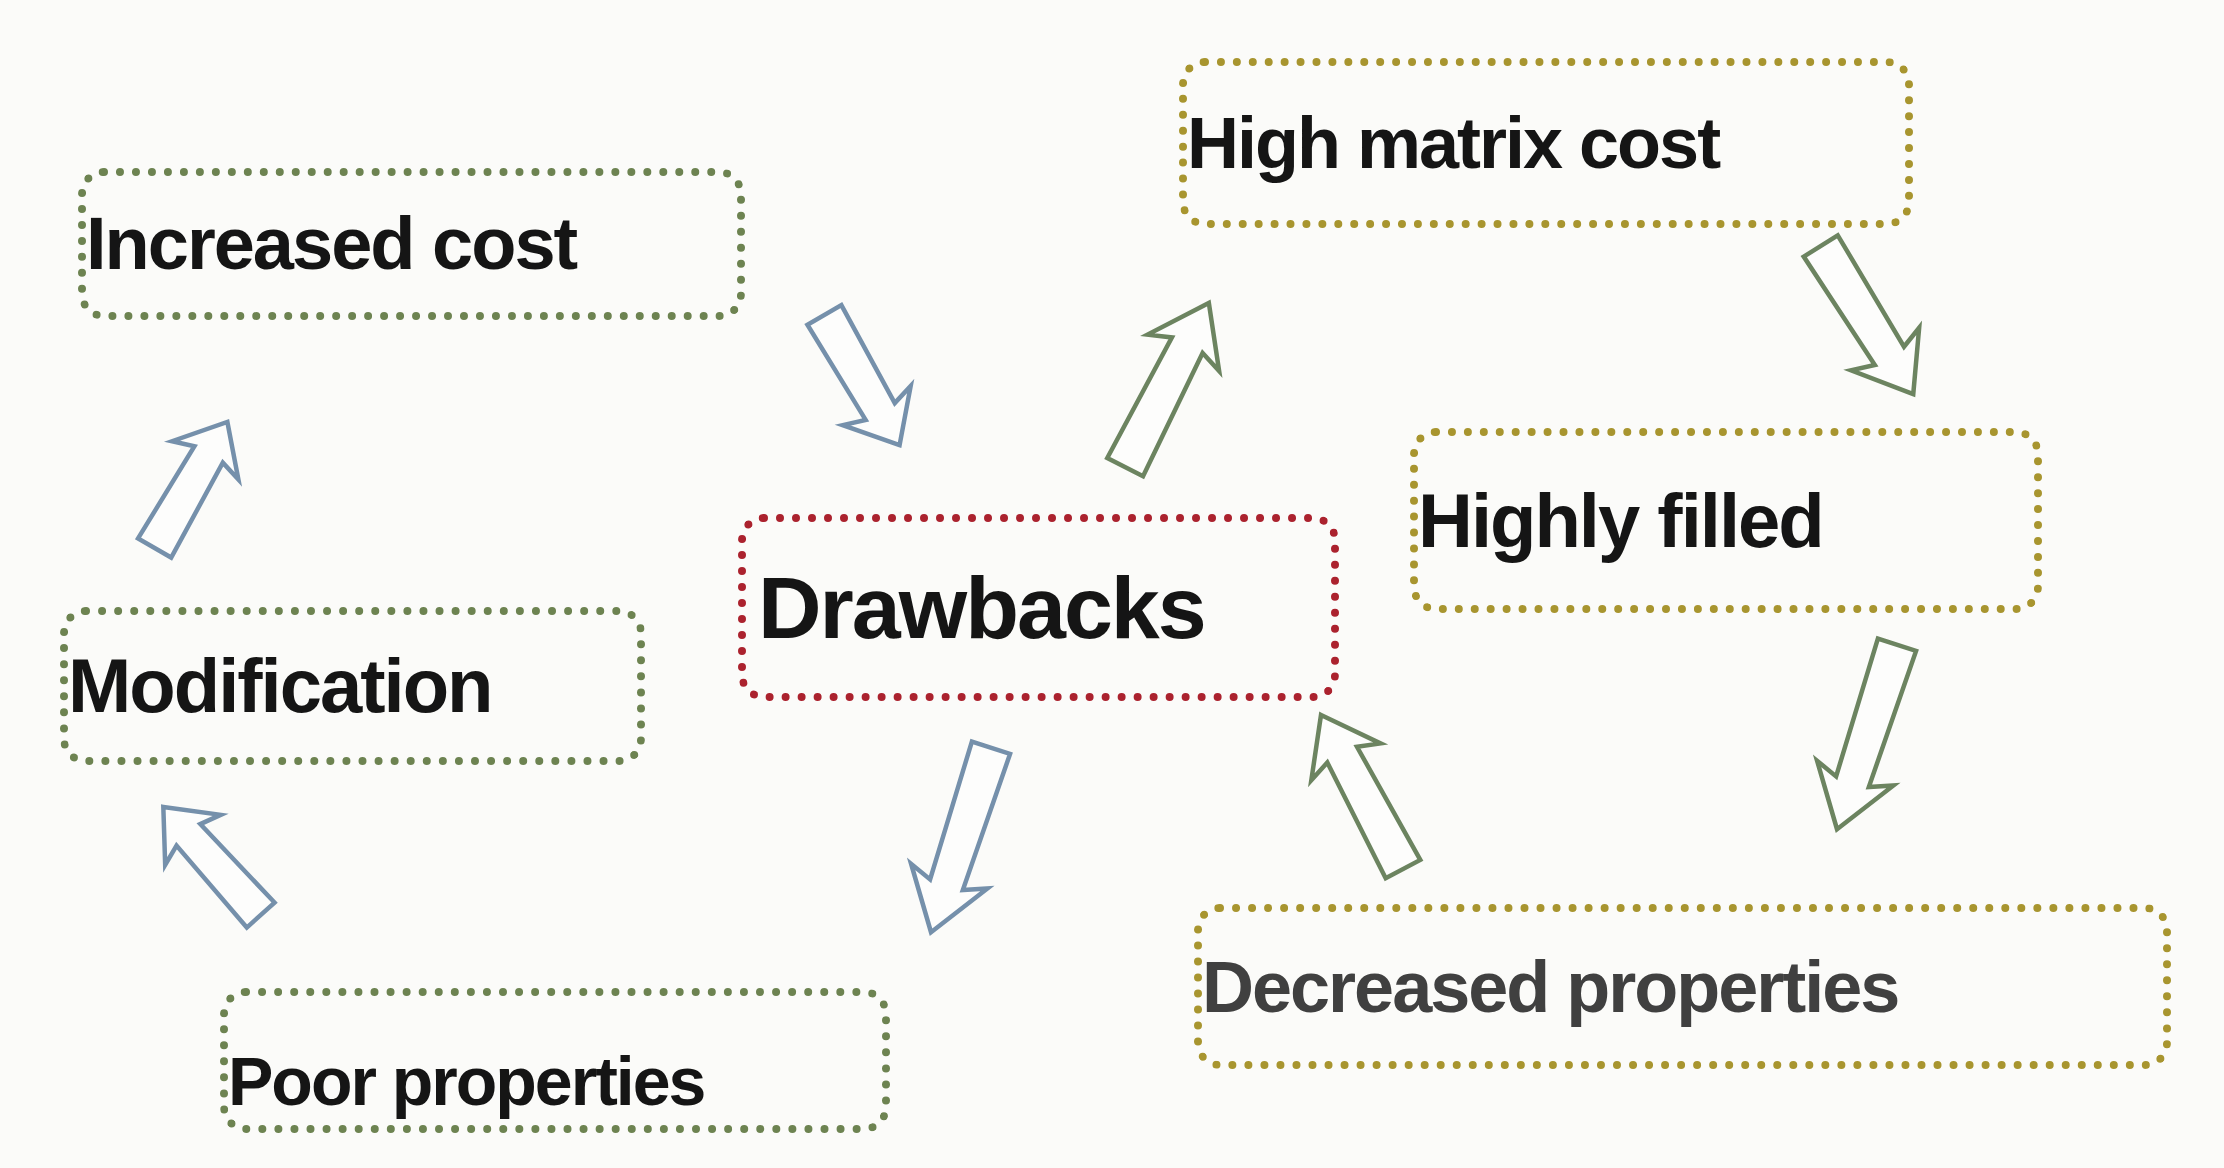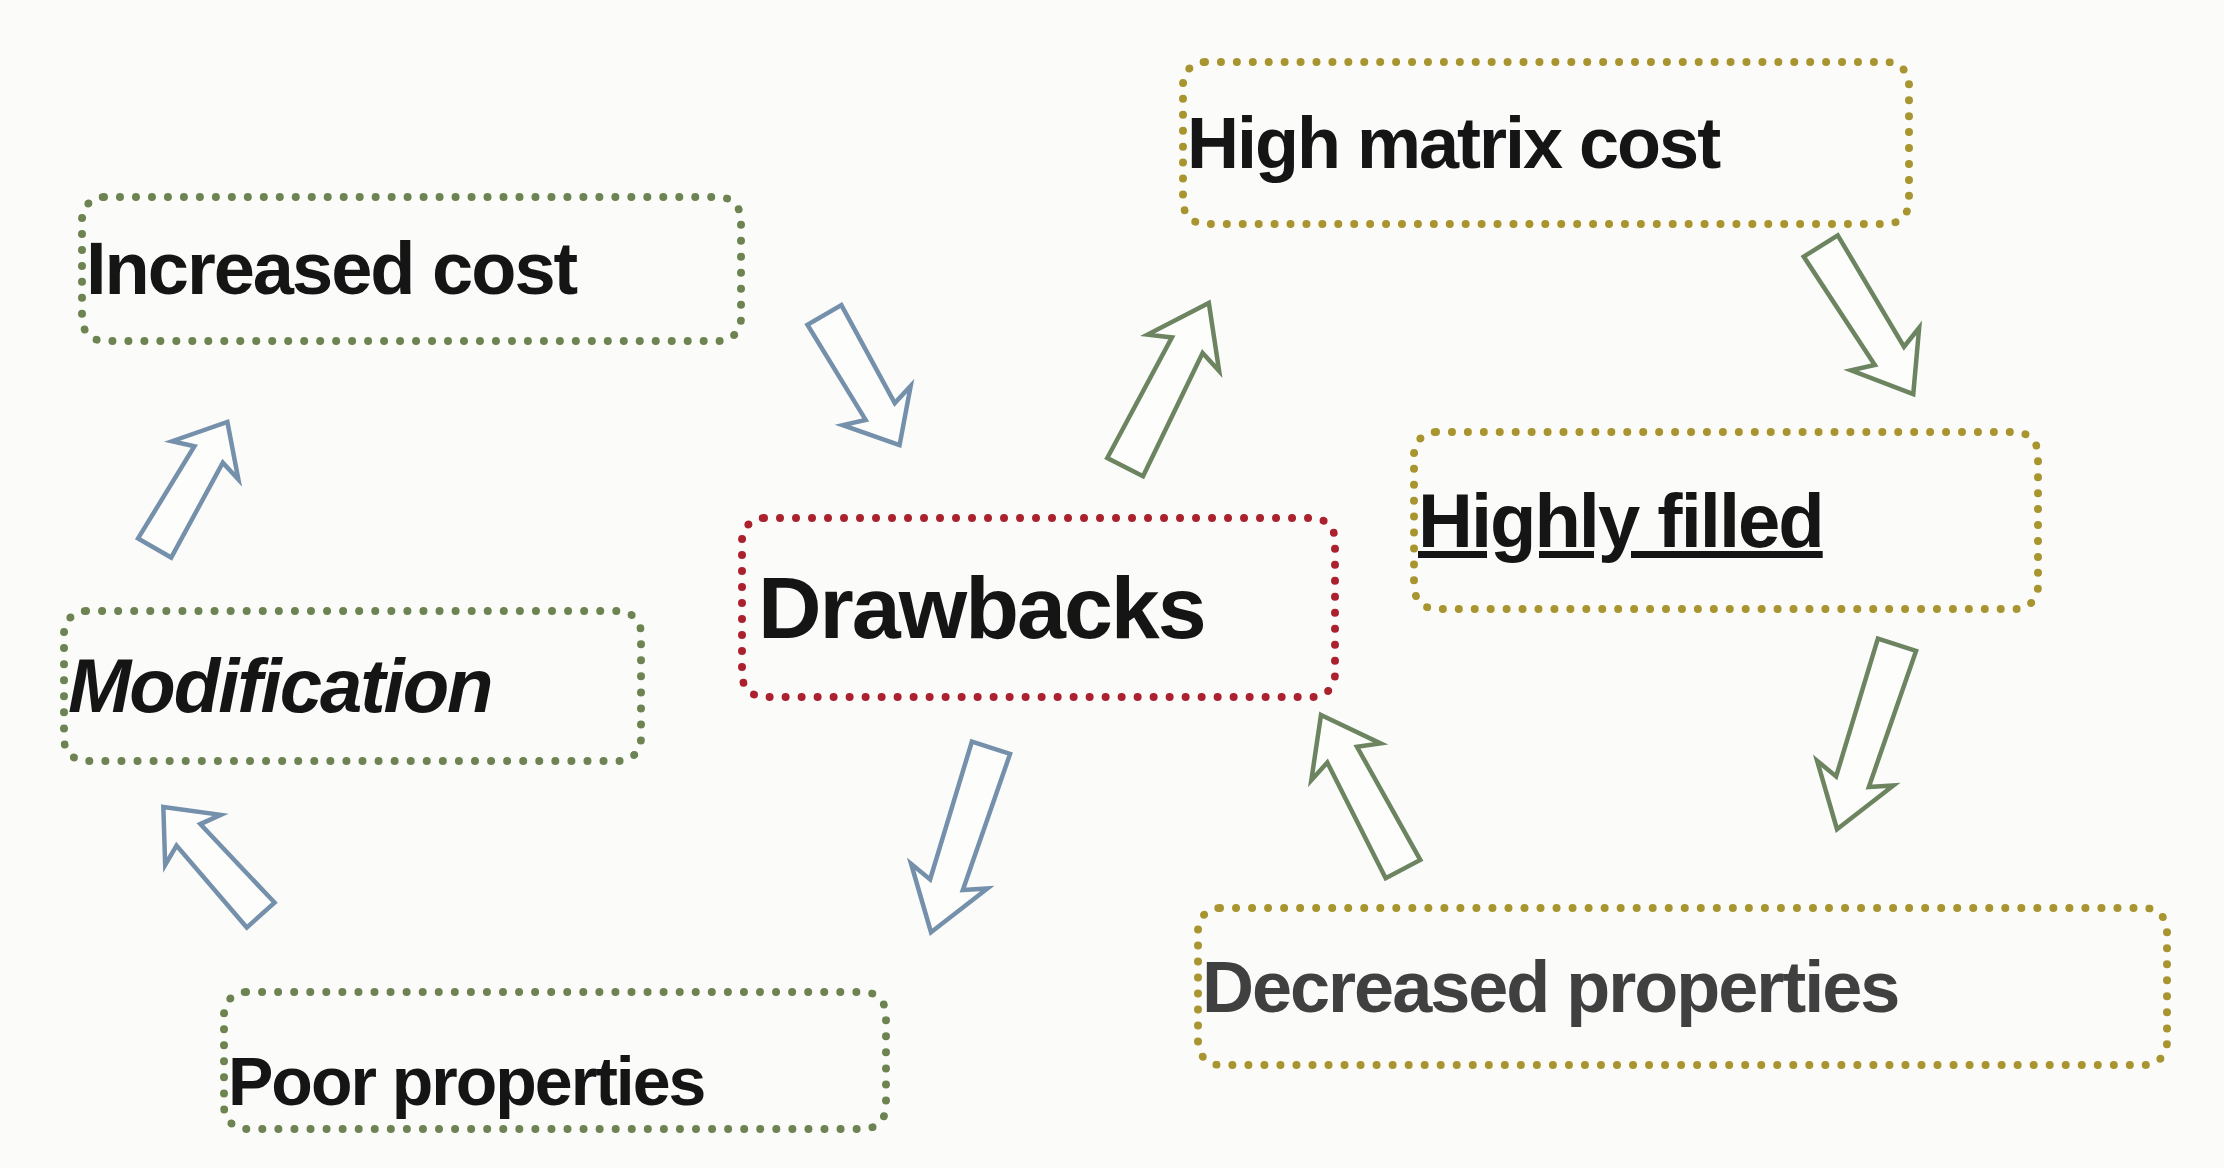--- a/index.html
+++ b/index.html
@@ -37,38 +37,38 @@
     fill: #fdfdfc;
     stroke-width: 4.5px;
     stroke-linejoin: miter;
   }
 </style>
 </head>
 <body>
 
 <div class="canvas" style="background-color: rgb(251, 251, 249);">
 
-  <div class="node" style="left: 78px; top: 193px; width: 667px; height: 152px; border-color: rgb(109, 131, 81);">
+  <div class="node" style="left: 78px; top: 168px; width: 667px; height: 152px; border-color: rgb(109, 131, 81);">
     <span class="node-label" style="font-size: 74px; color: rgb(21, 21, 21);">Increased cost</span>
   </div>
 
   <div class="node" style="left: 1179px; top: 58px; width: 734px; height: 170px; border-color: rgb(168, 149, 47);">
     <span class="node-label" style="font-size: 72px; color: rgb(21, 21, 21);">High matrix cost</span>
   </div>
 
   <div class="node" style="left: 60px; top: 607px; width: 585px; height: 158px; border-color: rgb(109, 131, 81);">
-    <span class="node-label" style="font-size: 76px; color: rgb(21, 21, 21); font-style: italic;">Modification</span>
+    <span class="node-label" style="font-size: 76px; color: rgb(21, 21, 21);">Modification</span>
   </div>
 
   <div class="node" style="left: 738px; top: 514px; width: 601px; height: 187px; border-color: rgb(171, 34, 46);">
     <span class="node-label" style="font-size: 88px; color: rgb(21, 21, 21); margin-left: 12px;">Drawbacks</span>
   </div>
 
   <div class="node" style="left: 1410px; top: 428px; width: 632px; height: 185px; border-color: rgb(168, 149, 47);">
-    <span class="node-label" style="font-size: 76px; color: rgb(21, 21, 21); text-decoration: underline;">Highly filled</span>
+    <span class="node-label" style="font-size: 76px; color: rgb(21, 21, 21);">Highly filled</span>
   </div>
 
   <div class="node" style="left: 220px; top: 988px; width: 670px; height: 145px; border-color: rgb(109, 131, 81);">
     <span class="node-label" style="font-size: 68px; color: rgb(21, 21, 21); margin-top: 40px;">Poor properties</span>
   </div>
 
   <div class="node" style="left: 1194px; top: 904px; width: 977px; height: 165px; border-color: rgb(168, 149, 47);">
     <span class="node-label" style="font-size: 72px; color: #404040;">Decreased properties</span>
   </div>
 

